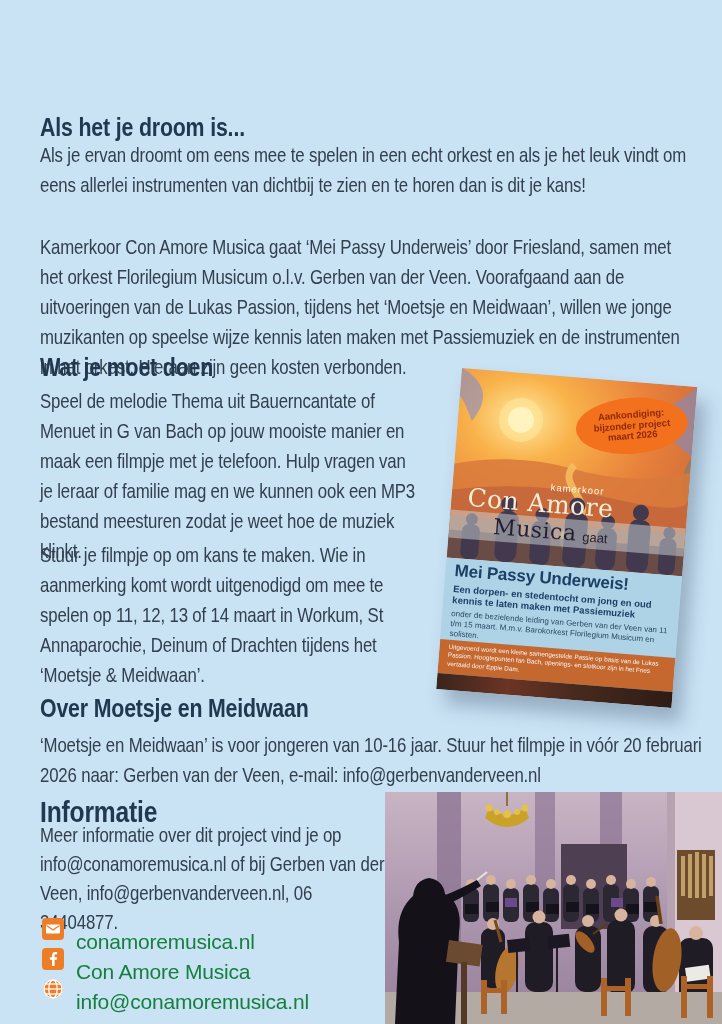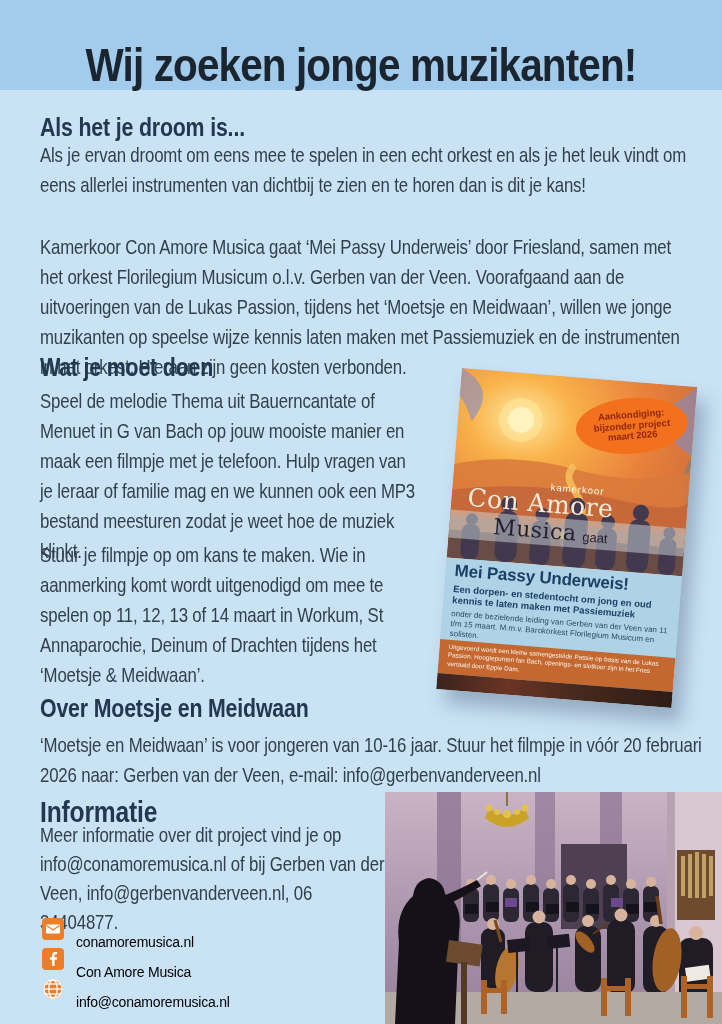--- a/index.html
+++ b/index.html
@@ -21,21 +21,21 @@
     transform:scaleX(.82);transform-origin:0 0;white-space:nowrap;letter-spacing:-.2px;
   }
   
   .tx{
     position:absolute;font-size:21px;line-height:30px;color:#32404d;
     letter-spacing:-.2px;transform:scaleX(.8);transform-origin:0 0;
   }
   .contact{position:absolute;left:42px;top:914px;}
   .contact-row{display:flex;align-items:center;height:30px;}
   .contact-row .ic{width:22px;height:22px;margin-right:12px;flex:0 0 22px;}
-  .contact-label{font-size:14px;color:#000000;letter-spacing:-.2px;margin-top:26px;}
+  .contact-label{font-size:21px;color:#15803d;letter-spacing:-.2px;margin-top:26px;}
 
   
   .poster{
     position:absolute;left:462px;top:368px;width:236px;height:322px;
     transform:rotate(4.6deg);transform-origin:0 0;
     box-shadow:10px 14px 18px rgba(90,110,135,.45);
     background:#aed3e7;overflow:hidden;
   }
   .poster-art{position:absolute;left:0;top:0;width:236px;height:190px;}
   .poster-badge{
@@ -59,23 +59,20 @@
   .poster-foot{position:absolute;left:0;top:306px;width:236px;height:16px;
     background:linear-gradient(90deg,#3a241c,#6b3424 30%,#47291e 60%,#2e1c16);}
   
   .photo{position:absolute;left:385px;top:792px;width:337px;height:232px;overflow:hidden;}
 </style>
 </head>
 <body>
 
 <div class="page">
 
-  <div class="header">
-    <div class="page-title">Wij zoeken jonge muzikanten!</div>
-  </div>
 
   <div class="hd" style="left:40px;top:112px;">Als het je droom is...</div>
   <div class="tx" style="left:40px;top:140px;width:815px;">Als je ervan droomt om eens mee te spelen in een echt orkest en als je het leuk vindt om eens allerlei instrumenten van dichtbij te zien en te horen dan is dit je kans!</div>
   <div class="tx" style="left:40px;top:232px;width:820px;">Kamerkoor Con Amore Musica gaat ‘Mei Passy Underweis’ door Friesland, samen met het orkest Florilegium Musicum o.l.v. Gerben van der Veen. Voorafgaand aan de uitvoeringen van de Lukas Passion, tijdens het ‘Moetsje en Meidwaan’, willen we jonge muzikanten op speelse wijze kennis laten maken met Passiemuziek en de instrumenten in het orkest. Hieraan zijn geen kosten verbonden.</div>
 
   <div class="hd" style="left:40px;top:352px;">Wat je moet doen</div>
   <div class="tx" style="left:40px;top:386px;width:470px;">Speel de melodie Thema uit Bauerncantate of Menuet in G van Bach op jouw mooiste manier en maak een filmpje met je telefoon. Hulp vragen van je leraar of familie mag en we kunnen ook een MP3 bestand meesturen zodat je weet hoe de muziek klinkt.</div>
   <div class="tx" style="left:40px;top:540px;width:470px;">Stuur je filmpje op om kans te maken. Wie in aanmerking komt wordt uitgenodigd om mee te spelen op 11, 12, 13 of 14 maart in Workum, St Annaparochie, Deinum of Drachten tijdens het ‘Moetsje &amp; Meidwaan’.</div>
 
   <div class="poster">

